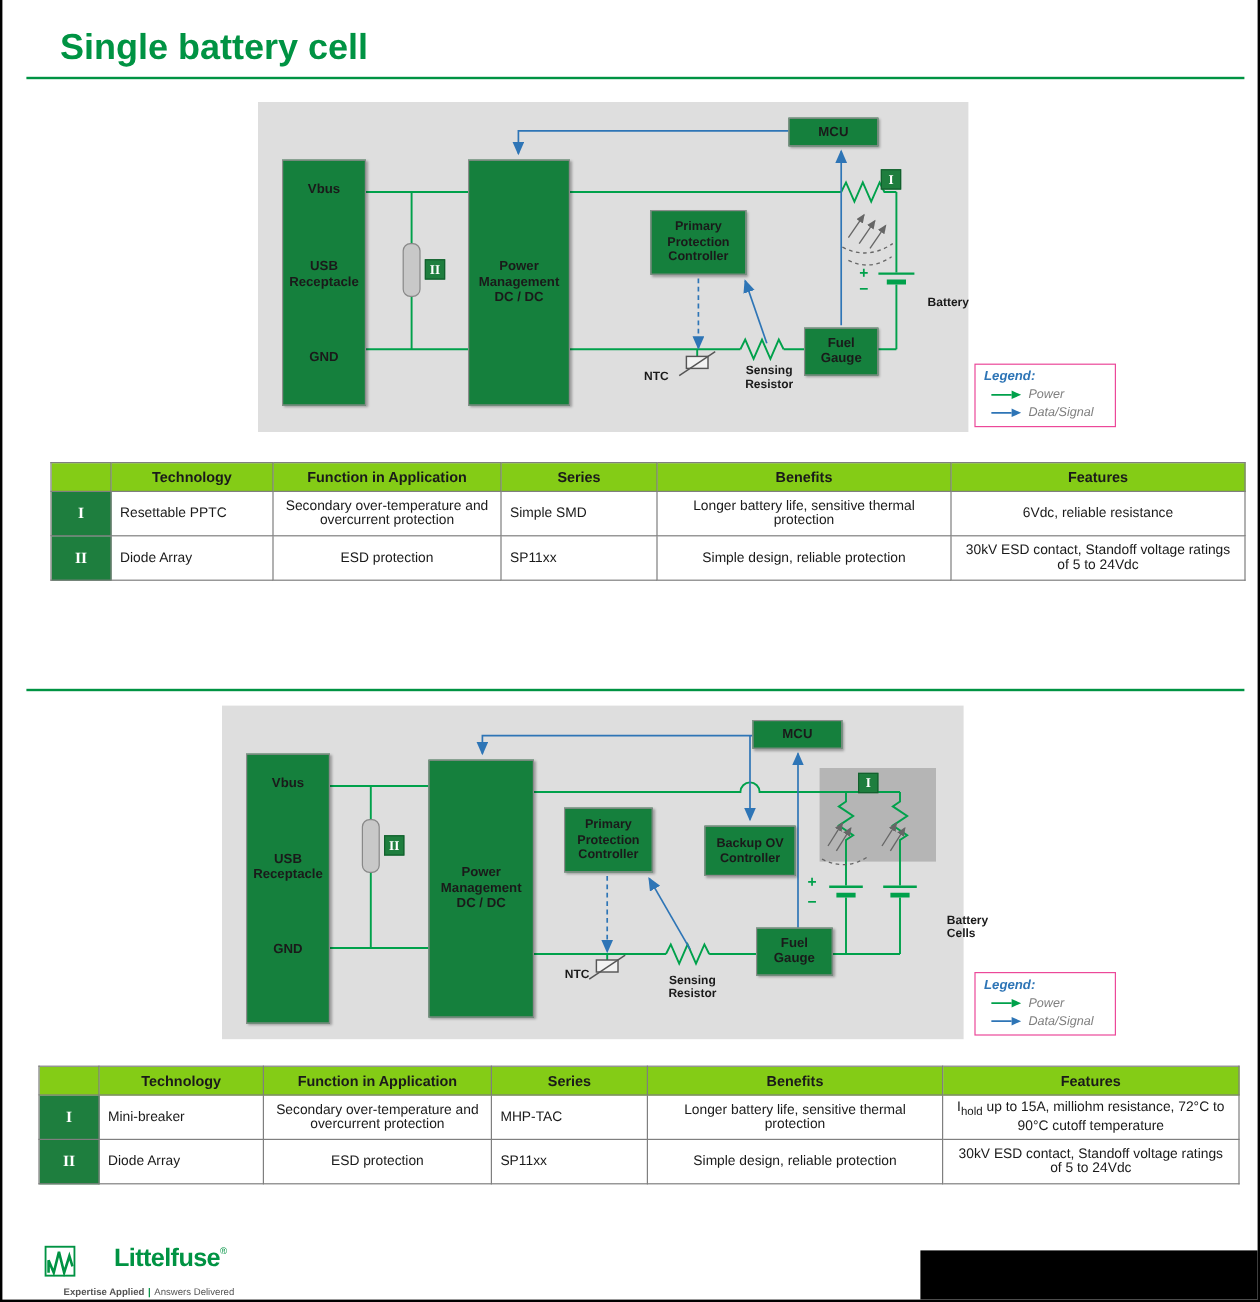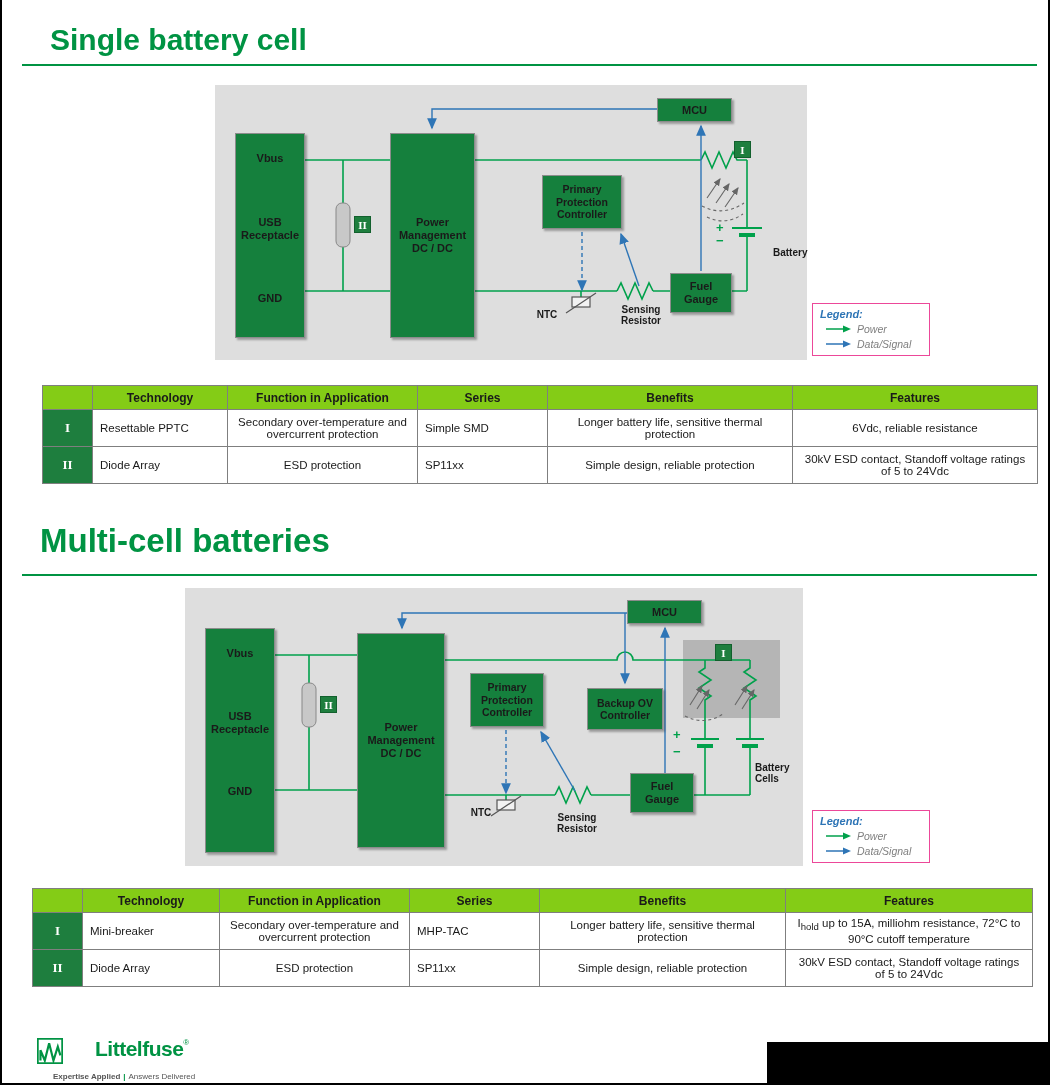--- a/index.html
+++ b/index.html
@@ -167,21 +167,20 @@
       <td class="badge-cell">II</td>
       <td class="center">Diode Array</td>
       <td>ESD protection</td>
       <td class="center">SP11xx</td>
       <td>Simple design, reliable protection</td>
       <td>30kV ESD contact, Standoff voltage ratings of 5 to 24Vdc</td>
     </tr>
   </tbody>
     </table>
 
-  <div class="sec-title" style="left:38px; top:524px; font-size:33px;">Multi-cell batteries</div>
   <div class="rule" style="left:20px; top:574px; width:1015px;"></div>
 
   <div class="diagram" style="left:183px; top:588px; width:618px; height:278px;">
     <svg class="wires" width="618" height="278" viewBox="0 0 618 278">
       <defs>
         <marker id="d2g" markerWidth="9" markerHeight="8" refX="7" refY="3.5" orient="auto">
             <path d="M0,0 L8,3.5 L0,7 Z" fill="#00a14b"></path>
           </marker>
         <marker id="d2b" markerWidth="9" markerHeight="8" refX="7" refY="3.5" orient="auto">
             <path d="M0,0 L8,3.5 L0,7 Z" fill="#2e75b6"></path>
@@ -239,21 +238,21 @@
     <div class="dblock" style="left:285px; top:85px; width:74px; height:54px; font-size:10.5px;">Primary Protection Controller</div>
     <div class="dblock" style="left:402px; top:100px; width:76px; height:42px; font-size:10.5px;">Backup OV Controller</div>
     <div class="dblock" style="left:442px; top:12px; width:75px; height:24px;">MCU</div>
     <div class="dblock" style="left:445px; top:185px; width:64px; height:40px;">Fuel Gauge</div>
 
     <div class="badge" style="left:530px; top:56px;">I</div>
     <div class="badge" style="left:135px; top:108px;">II</div>
 
     <div class="dlabel" style="left:280px; top:219px; width:32px;">NTC</div>
     <div class="dlabel" style="left:362px; top:224px; width:60px;">Sensing Resistor</div>
-    <div class="dlabel" style="left:570px; top:174px; width:48px; text-align:left;">Battery Cells</div>
+    <div class="dlabel" style="left:604px; top:174px; width:48px; text-align:left;">Battery Cells</div>
     <div class="sign" style="left:488px; top:140px;">+</div>
     <div class="sign" style="left:488px; top:157px;">−</div>
   </div>
 
   <div class="legend" style="left:810px; top:810px;">
     <div class="legend-title">Legend:</div>
     <div class="legend-row">
       <svg width="26" height="10">
         <line x1="0" y1="5" x2="17" y2="5" stroke="#00a14b" stroke-width="1.5"></line>
         <polygon points="17,1.5 25,5 17,8.5" fill="#00a14b"></polygon>

